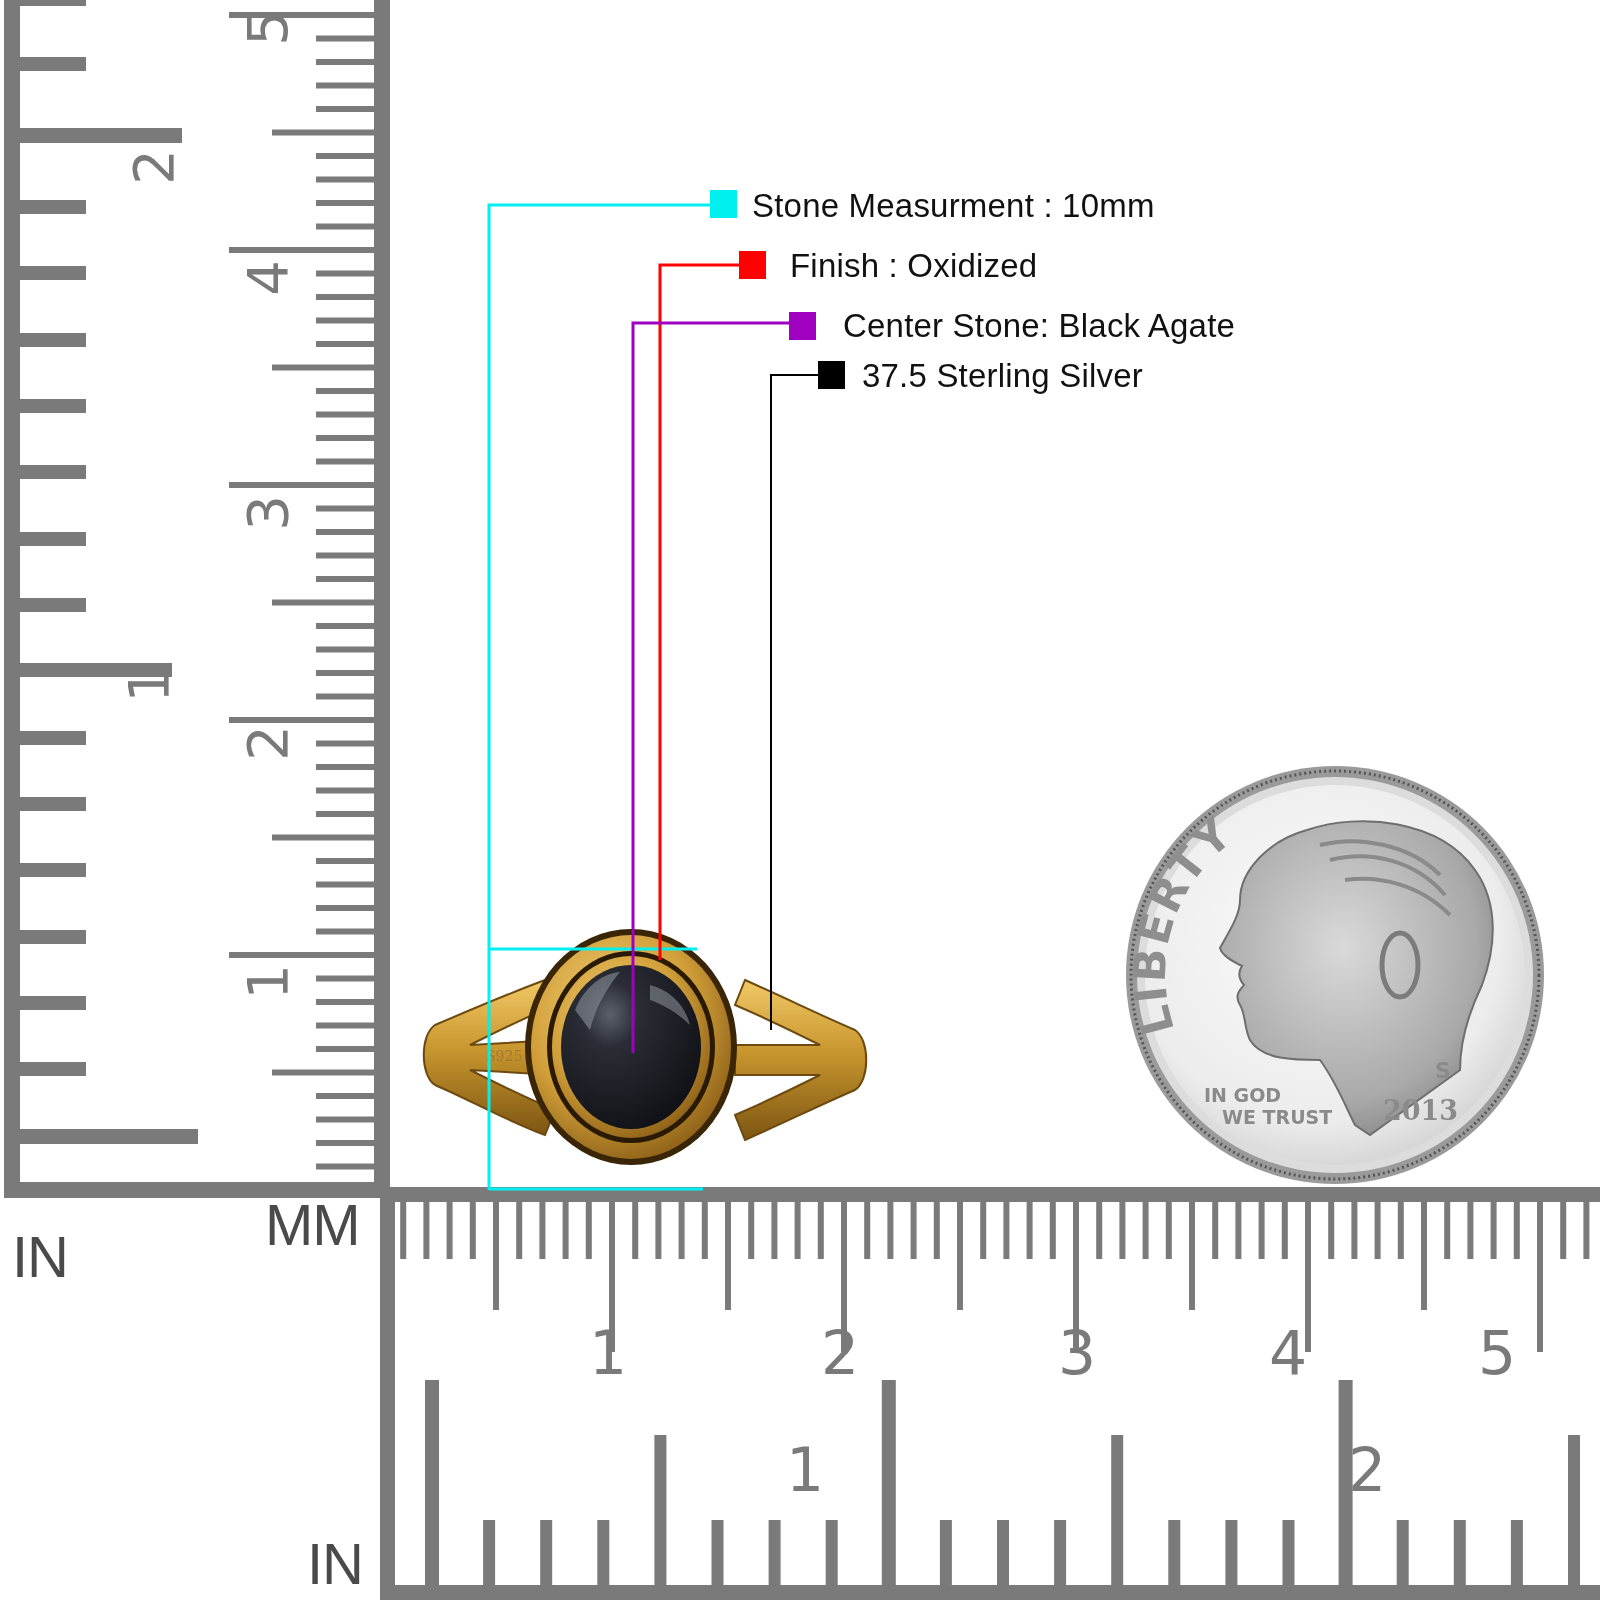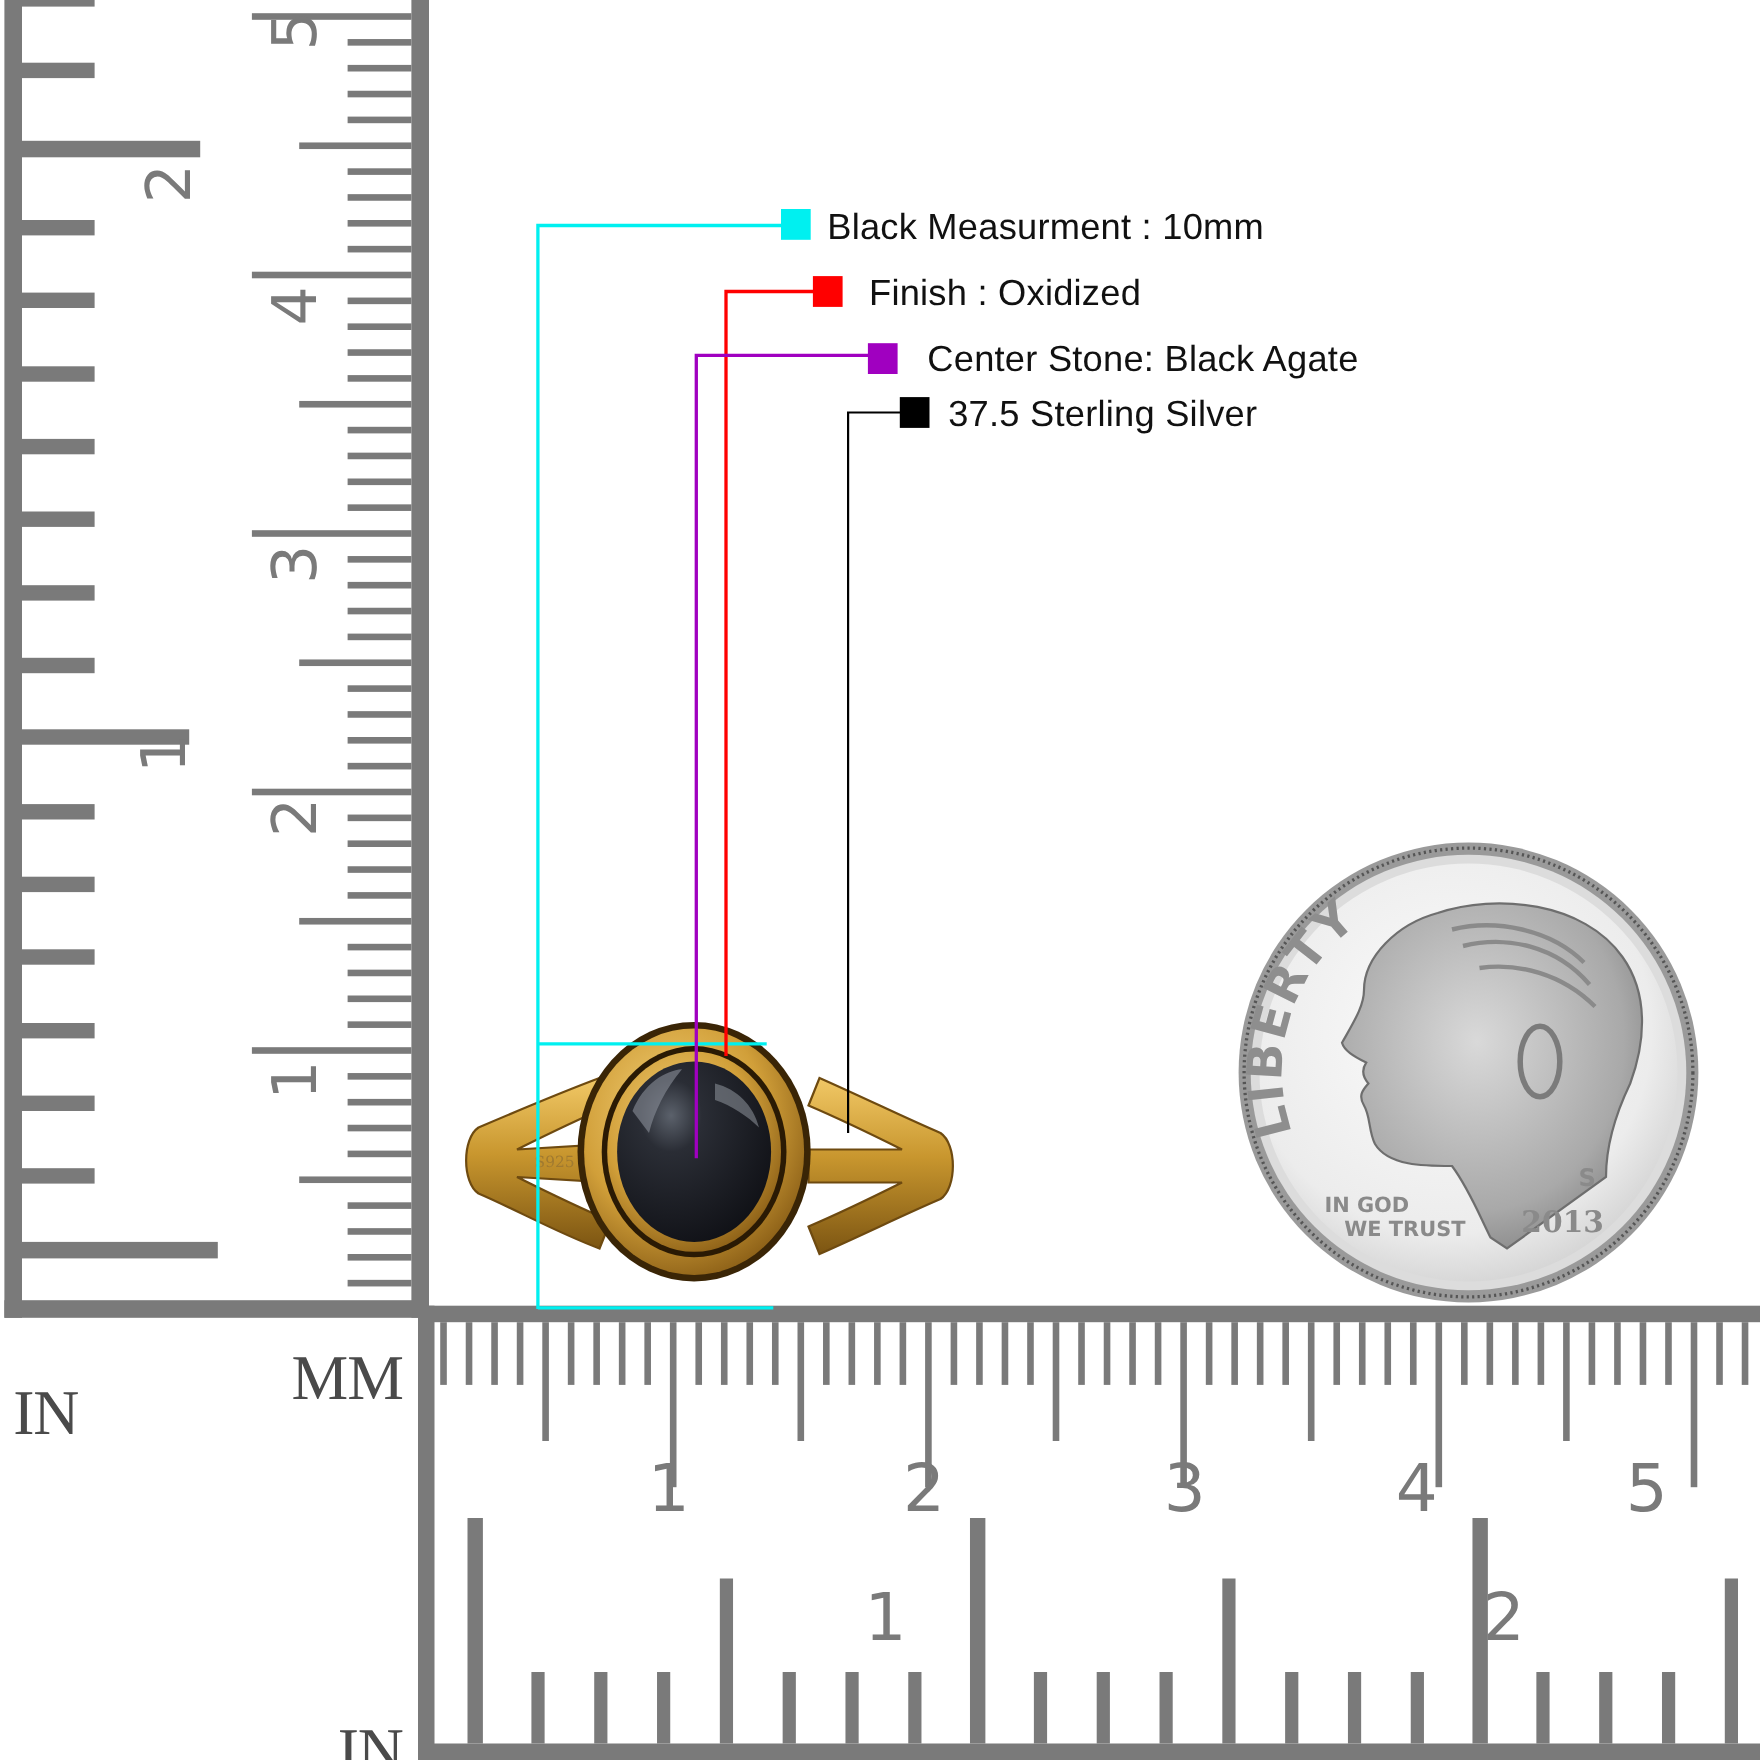--- a/index.html
+++ b/index.html
@@ -4,23 +4,22 @@
 <style>
   html, body { margin: 0; padding: 0; background: #ffffff; }
   body { width: 1600px; height: 1600px; position: relative; overflow: hidden; font-family: "Liberation Sans", sans-serif; }
   #canvas { position: absolute; left: 0; top: 0; width: 1600px; height: 1600px; }
   .label {
     position: absolute; font-family: "Liberation Sans", sans-serif; font-size: 33px; color: #111111;
     white-space: nowrap; line-height: 1; letter-spacing: 0.2px;
   }
   .swatch { position: absolute; width: 27px; height: 28px; }
   .unit {
-    position: absolute; font-family: Liberation Serif, serif; color: #4a4a4a; font-size: 58px; line-height: 1;
+    position: absolute; font-family: Liberation Sans, sans-serif; color: #4a4a4a; font-size: 58px; line-height: 1;
     letter-spacing: -1px;
-    margin-top: 28px;
   }
 </style>
 </head>
 <body>
 
 <svg id="canvas" width="1600" height="1600" viewBox="0 0 1600 1600" xmlns="http://www.w3.org/2000/svg">
   <defs>
     <linearGradient id="goldBand" x1="0" y1="0" x2="0" y2="1">
       <stop offset="0" stop-color="#f1c866"></stop>
       <stop offset="0.45" stop-color="#c8962e"></stop>
@@ -288,21 +287,21 @@
 
     <polyline points="740,265 660,265 660,960" stroke="#ff0000" stroke-width="3"></polyline>
 
     <polyline points="790,323 633,323 633,1053" stroke="#a000c0" stroke-width="3"></polyline>
 
     <polyline points="820,375 771,375 771,1030" stroke="#000000" stroke-width="2"></polyline>
   </g>
 </svg>
 
 <div class="swatch" style="left:710px;top:190px;background:#00f0f0;"></div>
-<div class="label" style="left:752px;top:189px;">Black Measurment : 10mm</div>
+<div class="label" style="left:752px;top:189px;">Stone Measurment : 10mm</div>
 
 <div class="swatch" style="left:739px;top:251px;background:#ff0000;"></div>
 <div class="label" style="left:790px;top:249px;">Finish : Oxidized</div>
 
 <div class="swatch" style="left:789px;top:312px;background:#a000c0;"></div>
 <div class="label" style="left:823px;top:309px;margin-left:20px;">Center Stone: Black Agate</div>
 
 <div class="swatch" style="left:818px;top:361px;background:#000000;"></div>
 <div class="label" style="left:862px;top:359px;">37.5 Sterling Silver</div>
 

